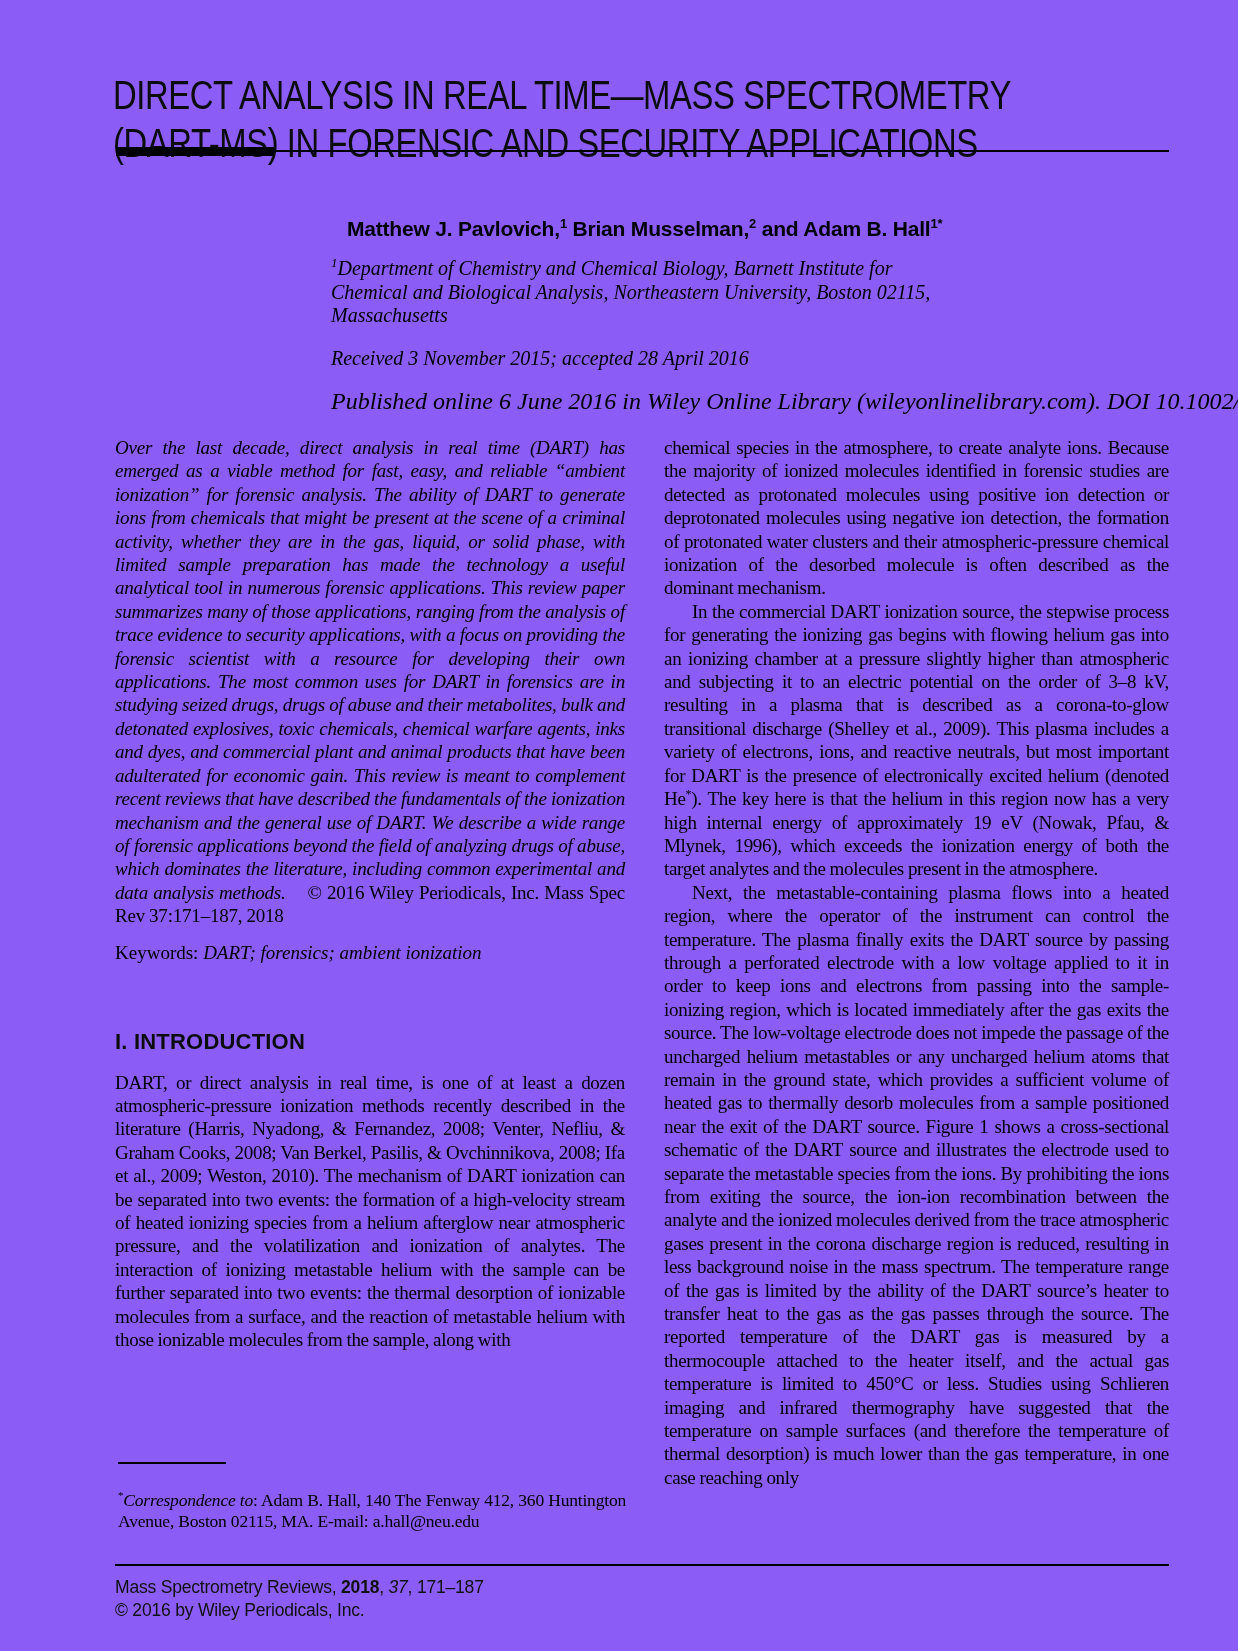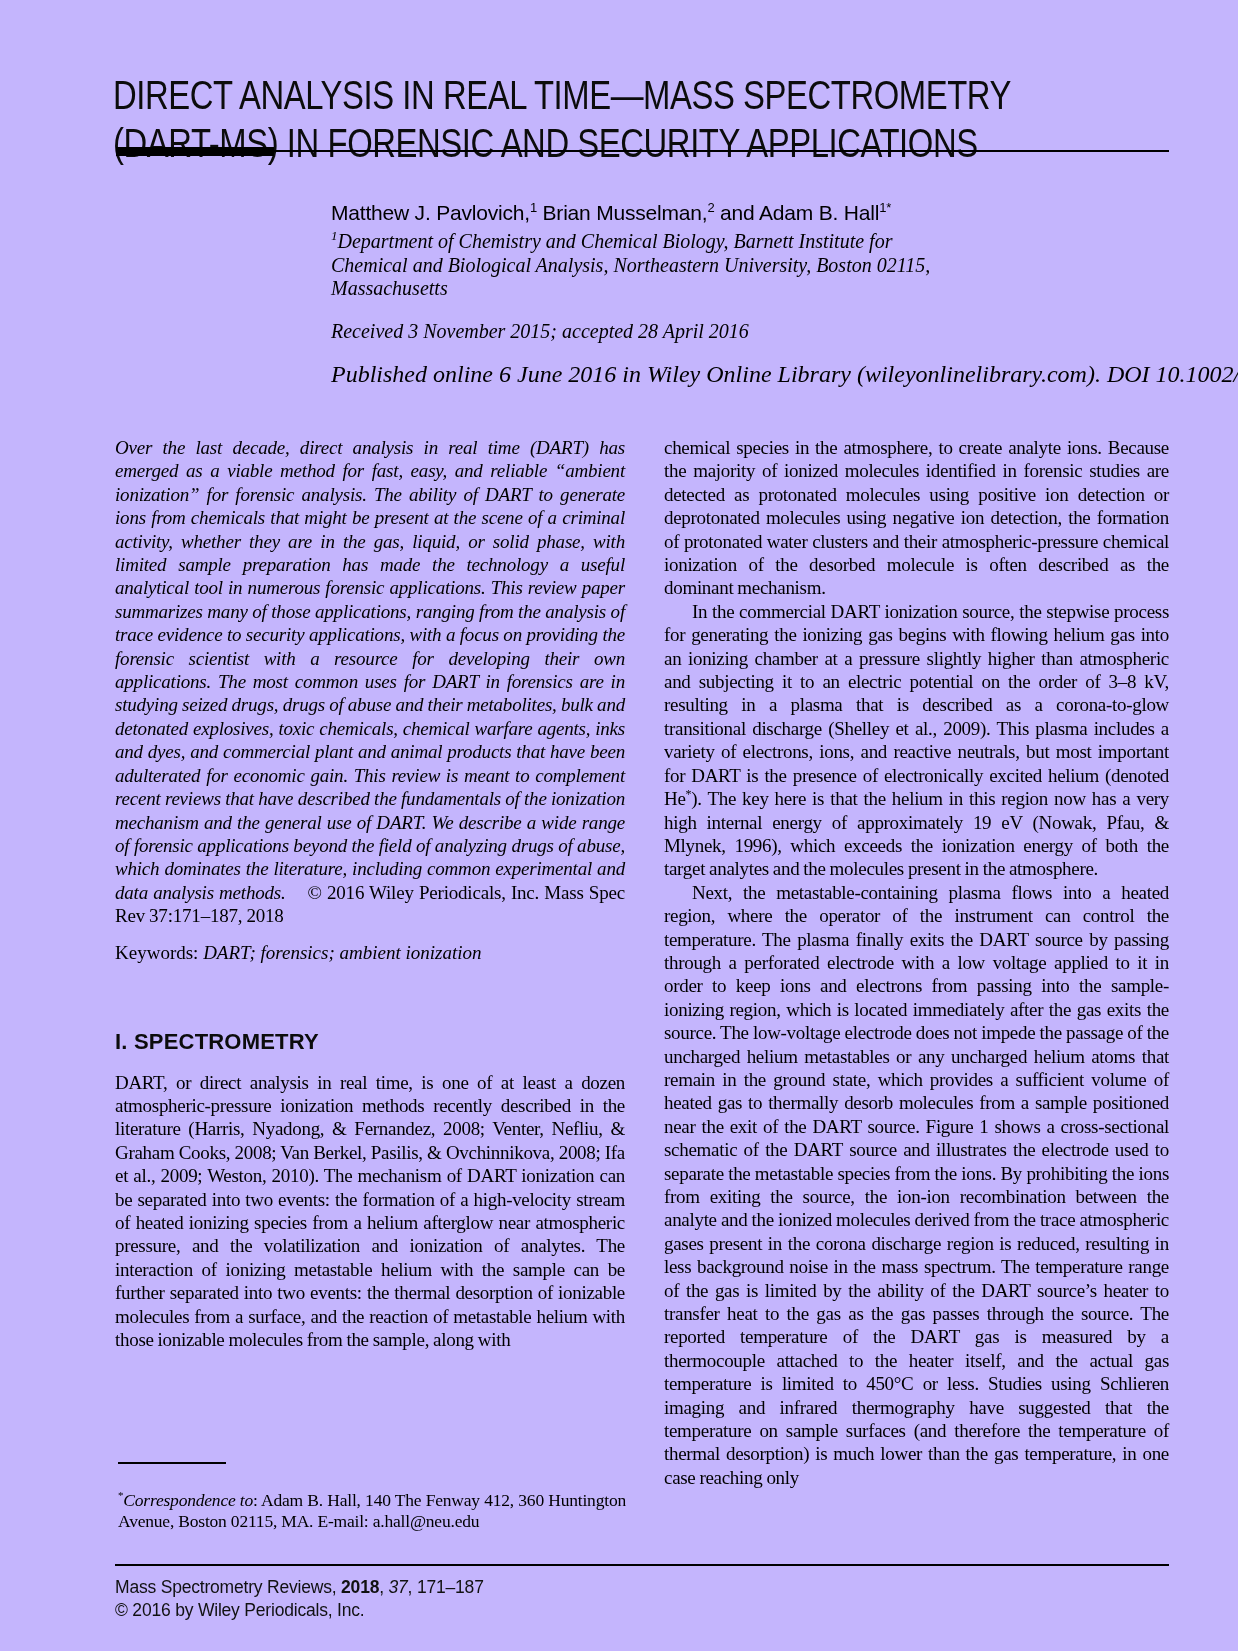--- a/index.html
+++ b/index.html
@@ -1,19 +1,19 @@
 <!DOCTYPE html>
 <html><head>
 <meta charset="utf-8">
 <style>
   html,body{margin:0;padding:0;background:#ffffff;}
   .page{
     position:relative;
     width:1238px;height:1651px;
-    background:#c4b5fd;
+    background:#8b5cf6;
     overflow:hidden;
     color:#000;
     font-family:"Liberation Serif", serif;
   }
 
   
   .title{
     position:absolute;left:113px;top:44px;width:1080px;
     font-family:"Liberation Sans", sans-serif;
     font-weight:400;color:#0c0c0c;
@@ -22,23 +22,23 @@
   }
   .title .tline{display:block;transform:scaleX(0.82);transform-origin:0 50%;letter-spacing:-0.5px;}
 
   .title-rule{position:absolute;left:116px;top:147px;width:1053px;height:10px;}
   .title-rule .thin{position:absolute;left:0;right:0;top:3px;height:2px;background:#000;}
   .title-rule .thick{position:absolute;left:0;top:0;width:158px;height:9px;background:#000;}
 
   
   .meta{position:absolute;left:331px;top:201px;width:830px;}
   .authors{
-    margin:0;
+    margin:16px;
     font-family:"Liberation Sans", sans-serif;
-    font-weight:400;font-size:21px;line-height:24px;letter-spacing:-0.2px;
+    font-weight:700;font-size:21px;line-height:24px;letter-spacing:-0.2px;
   }
   .authors sup{font-size:13px;line-height:0;}
   .affil{
     margin:5px 0 0 0;max-width:628px;
     font-style:italic;font-size:20px;line-height:23.7px;
   }
   .affil.second{margin-top:0;}
   .affil sup{font-size:13px;line-height:0;font-style:italic;}
   .received{margin:18px 0 0 0;font-style:italic;font-size:20px;line-height:24px;}
   .published{margin:19px 0 0 0;font-style:italic;font-size:24px;line-height:24px;white-space:nowrap;}
@@ -112,21 +112,21 @@
   <section class="meta">
     <p class="authors"><span>Matthew J. Pavlovich,</span><sup>1</sup><span> Brian Musselman,</span><sup>2</sup><span> and Adam B. Hall</span><sup>1*</sup></p>
     <p class="affil"><sup>1</sup><span>Department of Chemistry and Chemical Biology, Barnett Institute for Chemical and Biological Analysis, Northeastern University, Boston 02115, Massachusetts</span></p>
     <p class="received">Received 3 November 2015; accepted 28 April 2016</p>
     <p class="published">Published online 6 June 2016 in Wiley Online Library (wileyonlinelibrary.com). DOI 10.1002/mas.21509</p>
   </section>
 
   <div class="col col-left">
     <p class="abstract"><span class="abs-it">Over the last decade, direct analysis in real time (DART) has emerged as a viable method for fast, easy, and reliable “ambient ionization” for forensic analysis. The ability of DART to generate ions from chemicals that might be present at the scene of a criminal activity, whether they are in the gas, liquid, or solid phase, with limited sample preparation has made the technology a useful analytical tool in numerous forensic applications. This review paper summarizes many of those applications, ranging from the analysis of trace evidence to security applications, with a focus on providing the forensic scientist with a resource for developing their own applications. The most common uses for DART in forensics are in studying seized drugs, drugs of abuse and their metabolites, bulk and detonated explosives, toxic chemicals, chemical warfare agents, inks and dyes, and commercial plant and animal products that have been adulterated for economic gain. This review is meant to complement recent reviews that have described the fundamentals of the ionization mechanism and the general use of DART. We describe a wide range of forensic applications beyond the field of analyzing drugs of abuse, which dominates the literature, including common experimental and data analysis methods.</span><span class="abs-copy">© 2016 Wiley Periodicals, Inc. Mass Spec Rev 37:171–187, 2018</span></p>
     <p class="keywords"><span class="kw-label">Keywords:</span> <span class="kw-text">DART; forensics; ambient ionization</span></p>
-    <h2 class="section-heading">I. SPECTROMETRY</h2>
+    <h2 class="section-heading">I. INTRODUCTION</h2>
     <p class="body-para">DART, or direct analysis in real time, is one of at least a dozen atmospheric-pressure ionization methods recently described in the literature (Harris, Nyadong, &amp; Fernandez, 2008; Venter, Nefliu, &amp; Graham Cooks, 2008; Van Berkel, Pasilis, &amp; Ovchinnikova, 2008; Ifa et al., 2009; Weston, 2010). The mechanism of DART ionization can be separated into two events: the formation of a high-velocity stream of heated ionizing species from a helium afterglow near atmospheric pressure, and the volatilization and ionization of analytes. The interaction of ionizing metastable helium with the sample can be further separated into two events: the thermal desorption of ionizable molecules from a surface, and the reaction of metastable helium with those ionizable molecules from the sample, along with</p>
   </div>
 
   <div class="col col-right">
     <p class="body-para">chemical species in the atmosphere, to create analyte ions. Because the majority of ionized molecules identified in forensic studies are detected as protonated molecules using positive ion detection or deprotonated molecules using negative ion detection, the formation of protonated water clusters and their atmospheric-pressure chemical ionization of the desorbed molecule is often described as the dominant mechanism.</p>
     <p class="body-para indent"><span>In the commercial DART ionization source, the stepwise process for generating the ionizing gas begins with flowing helium gas into an ionizing chamber at a pressure slightly higher than atmospheric and subjecting it to an electric potential on the order of 3–8 kV, resulting in a plasma that is described as a corona-to-glow transitional discharge (Shelley et al., 2009). This plasma includes a variety of electrons, ions, and reactive neutrals, but most important for DART is the presence of electronically excited helium (denoted He</span><sup>*</sup><span>). The key here is that the helium in this region now has a very high internal energy of approximately 19 eV (Nowak, Pfau, &amp; Mlynek, 1996), which exceeds the ionization energy of both the target analytes and the molecules present in the atmosphere.</span></p>
     <p class="body-para indent">Next, the metastable-containing plasma flows into a heated region, where the operator of the instrument can control the temperature. The plasma finally exits the DART source by passing through a perforated electrode with a low voltage applied to it in order to keep ions and electrons from passing into the sample-ionizing region, which is located immediately after the gas exits the source. The low-voltage electrode does not impede the passage of the uncharged helium metastables or any uncharged helium atoms that remain in the ground state, which provides a sufficient volume of heated gas to thermally desorb molecules from a sample positioned near the exit of the DART source. Figure 1 shows a cross-sectional schematic of the DART source and illustrates the electrode used to separate the metastable species from the ions. By prohibiting the ions from exiting the source, the ion-ion recombination between the analyte and the ionized molecules derived from the trace atmospheric gases present in the corona discharge region is reduced, resulting in less background noise in the mass spectrum. The temperature range of the gas is limited by the ability of the DART source’s heater to transfer heat to the gas as the gas passes through the source. The reported temperature of the DART gas is measured by a thermocouple attached to the heater itself, and the actual gas temperature is limited to 450°C or less. Studies using Schlieren imaging and infrared thermography have suggested that the temperature on sample surfaces (and therefore the temperature of thermal desorption) is much lower than the gas temperature, in one case reaching only</p>
   </div>
 
   <div class="footnote-block">

